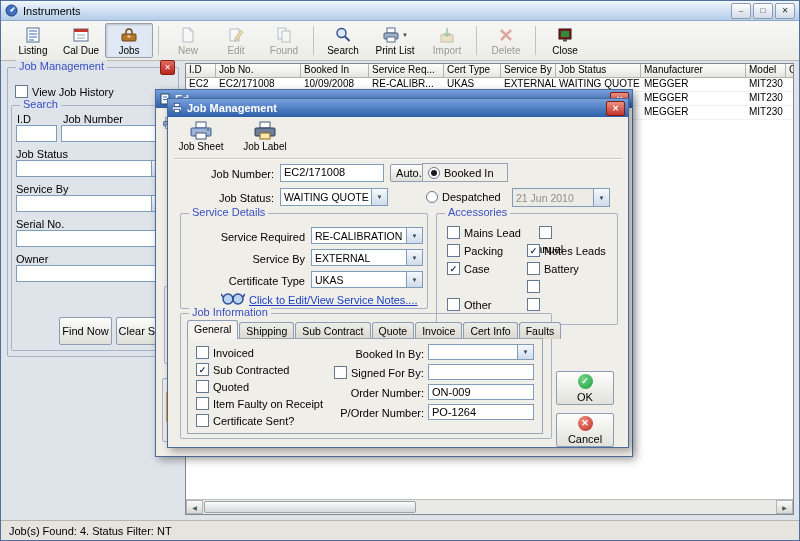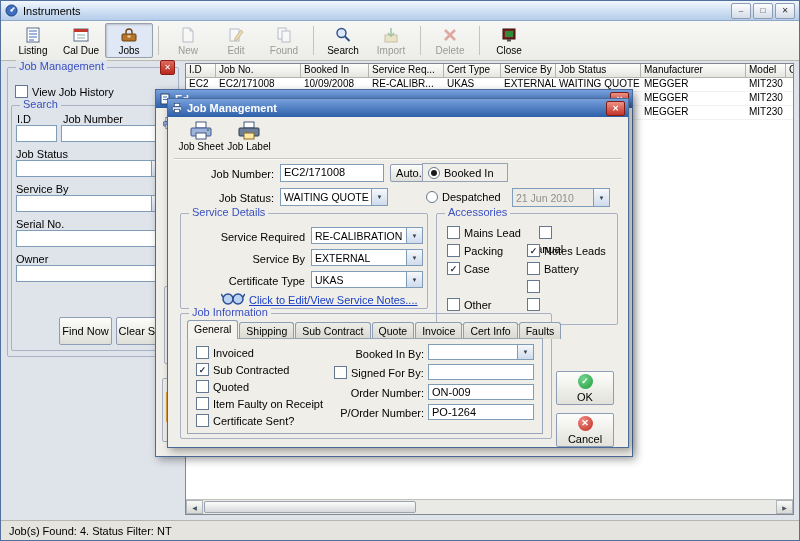--- a/index.html
+++ b/index.html
@@ -133,20 +133,31 @@
       <span>Found</span>
     </div>
     <div class="tb-sep"></div>
     <div class="tb-btn">
       <svg width="18" height="18" viewBox="0 0 18 18">
           <circle cx="7.5" cy="7" r="4.5" fill="#dce8f8" stroke="#2c4f85" stroke-width="1.4"></circle>
           <line x1="11" y1="10.5" x2="15.5" y2="15" stroke="#2c4f85" stroke-width="2"></line>
         </svg>
       <span>Search</span>
     </div>
+    <div class="tb-btn wide">
+      <span class="ic-row">
+        <svg width="18" height="18" viewBox="0 0 18 18">
+            <rect x="5" y="2" width="8" height="5" fill="#fff" stroke="#5a6d8a"></rect>
+            <rect x="2" y="7" width="14" height="6" rx="1" fill="#9fb0c8" stroke="#4c5f7d"></rect>
+            <rect x="5" y="11" width="8" height="5" fill="#fff" stroke="#5a6d8a"></rect>
+          </svg>
+        <span class="dd-mini">▼</span>
+      </span>
+      <span>Print List</span>
+    </div>
     <div class="tb-btn disabled">
       <svg width="18" height="18" viewBox="0 0 18 18">
           <rect x="3" y="9" width="12" height="7" fill="#e3cf8f" stroke="#8a7430"></rect>
           <path d="M9 2 v8 M6 7 l3 3 3-3" fill="none" stroke="#2f7d3a" stroke-width="1.6"></path>
         </svg>
       <span>Import</span>
     </div>
     <div class="tb-sep"></div>
     <div class="tb-btn disabled">
       <svg width="18" height="18" viewBox="0 0 18 18">
@@ -287,21 +298,21 @@
 
     <div class="jb-tool" style="left:8px;top:22px;">
       <svg width="24" height="19" viewBox="0 0 24 19">
           <rect x="7" y="1" width="10" height="6" fill="#fff" stroke="#44587a"></rect>
           <rect x="2" y="7" width="20" height="8" rx="1" fill="#9fb4d8" stroke="#3c5690"></rect>
           <circle cx="19" cy="9" r="1" fill="#3d7d3f"></circle>
           <rect x="7" y="12" width="10" height="6" fill="#fff" stroke="#44587a"></rect>
         </svg>
       <span>Job Sheet</span>
     </div>
-    <div class="jb-tool" style="left:56px;top:22px;">
+    <div class="jb-tool" style="left:72px;top:22px;">
       <svg width="24" height="19" viewBox="0 0 24 19">
           <rect x="7" y="1" width="10" height="6" fill="#fff" stroke="#44587a"></rect>
           <rect x="2" y="7" width="20" height="8" rx="1" fill="#6f7f9a" stroke="#2e3c54"></rect>
           <rect x="7" y="12" width="10" height="6" fill="#ffe9a8" stroke="#8a6a1c"></rect>
         </svg>
       <span>Job Label</span>
     </div>
     <div class="hline" style="top:59px;"></div>
 
     <span class="rlabel" style="left:10px;top:69px;width:96px;">Job Number:</span>

